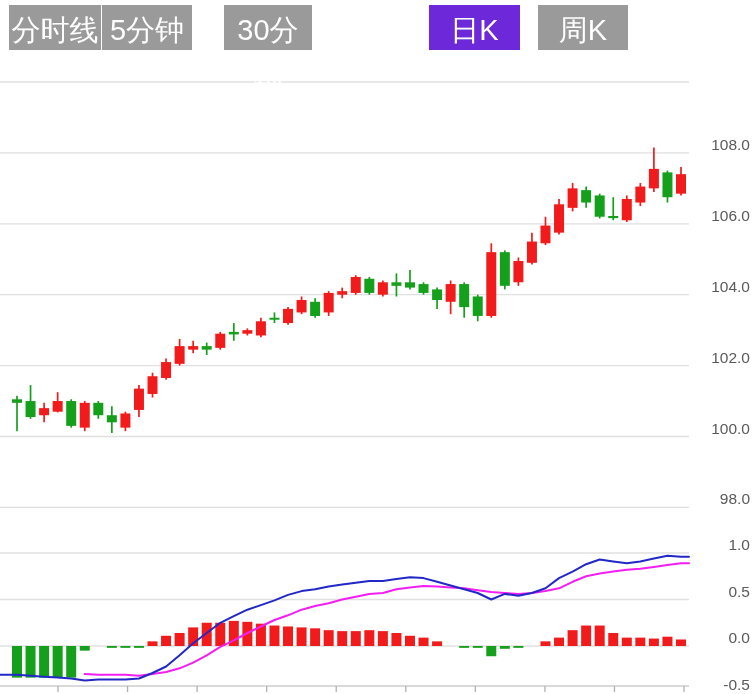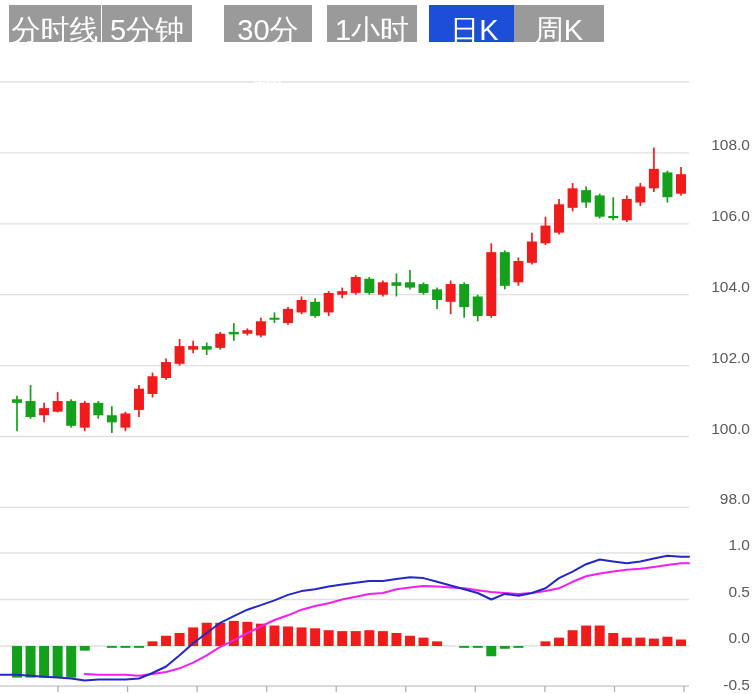--- a/index.html
+++ b/index.html
@@ -1,36 +1,35 @@
 <!DOCTYPE html>
 <html><head>
 <meta charset="utf-8">
 <style>
   html,body{margin:0;padding:0;background:#fff;}
   #app{position:relative;width:755px;height:694px;background:#ffffff;overflow:hidden;
        font-family:"Liberation Sans","DejaVu Sans",sans-serif;}
   #chart{position:absolute;left:0;top:0;}
   .toolbar{position:absolute;left:0;top:0;width:755px;height:60px;z-index:5;}
-  .tab{position:absolute;top:5px;height:37px;border:none;padding:0;margin:0;
+  .tab{position:absolute;top:5px;height:45px;border:none;padding:0;margin:0;
        background:#9a9a9a;color:#ffffff;font-size:29px;line-height:51px;text-align:center;
        font-family:"Liberation Sans","DejaVu Sans",sans-serif;cursor:pointer;}
-  .tab.active{background:#1d4ed8;}
+  .tab.active{background:#6d28d9;}
   .t0{left:9px;width:92px}.t1{left:102px;width:90px}.t2{left:224px;width:88px}
-  .t3{left:327px;width:90px}.t4{left:429px;width:91px}.t5{left:514px;width:90px}
+  .t3{left:327px;width:90px}.t4{left:429px;width:91px}.t5{left:538px;width:90px}
   .t6{left:645px;width:90px}
 </style>
 </head>
 <body>
 
 <div id="app">
   <div class="toolbar">
     <button class="tab t0">分时线</button>
     <button class="tab t1">5分钟</button>
     <button class="tab t2">30分钟</button>
-    <button class="tab t3">1小时</button>
     <button class="tab t4 active">日K</button>
     <button class="tab t5">周K</button>
   </div>
   <svg id="chart" width="755" height="694" viewBox="0 0 755 694">
       <line x1="0" y1="82" x2="689" y2="82" stroke="#e0e0e0" stroke-width="1.3"></line>
       <line x1="0" y1="152.89999999999998" x2="689" y2="152.89999999999998" stroke="#e0e0e0" stroke-width="1.3"></line>
       <line x1="0" y1="223.79999999999998" x2="689" y2="223.79999999999998" stroke="#e0e0e0" stroke-width="1.3"></line>
       <line x1="0" y1="294.7" x2="689" y2="294.7" stroke="#e0e0e0" stroke-width="1.3"></line>
       <line x1="0" y1="365.6" x2="689" y2="365.6" stroke="#e0e0e0" stroke-width="1.3"></line>
       <line x1="0" y1="436.5" x2="689" y2="436.5" stroke="#e0e0e0" stroke-width="1.3"></line>

